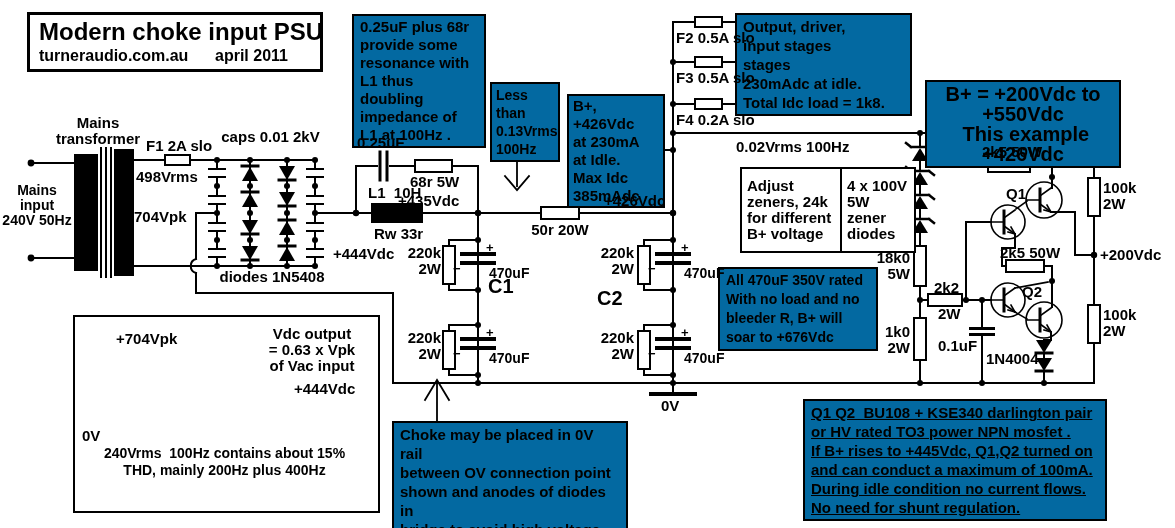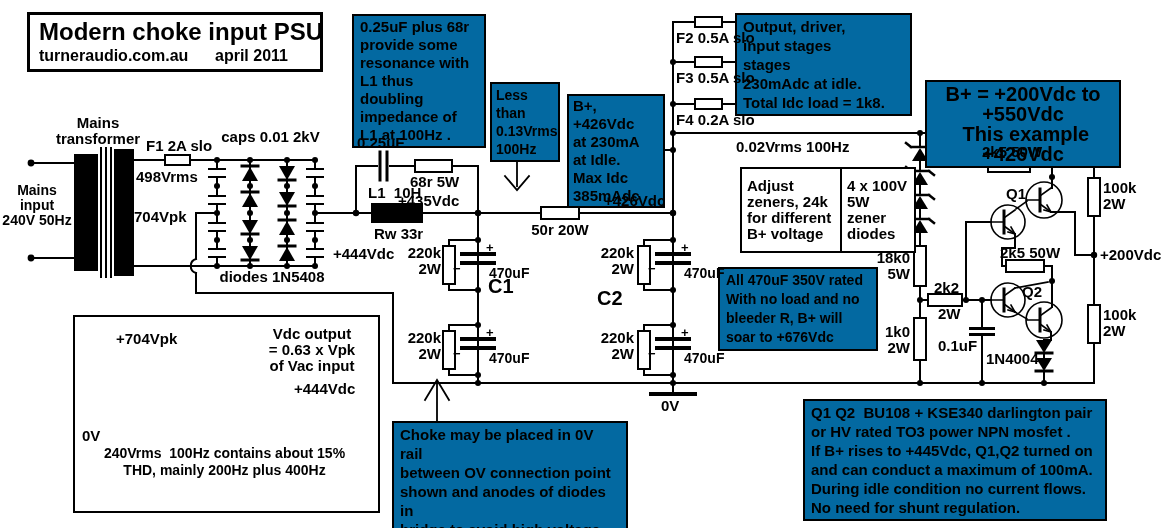--- a/index.html
+++ b/index.html
@@ -314,21 +314,21 @@
   </div>
   <div class="note" style="left:718px;top:267px;width:144px;font-size:14px;">All 470uF 350V rated
 With no load and no
 bleeder R, B+ will
 soar to +676Vdc</div>
   <div class="note" style="left:392px;top:421px;width:220px;">Choke may be placed in 0V rail
 between OV connection point
 shown and anodes of diodes in
 bridge to avoid high voltage
 stress on insulation.</div>
-  <div class="note" style="left:803px;top:399px;width:288px;">Q1 Q2  BU108 + KSE340 darlington pair
+  <div class="note" style="left:803px;top:399px;width:288px;text-decoration:underline;">Q1 Q2  BU108 + KSE340 darlington pair
 or HV rated TO3 power NPN mosfet .
 If B+ rises to +445Vdc, Q1,Q2 turned on
 and can conduct a maximum of 100mA.
 During idle condition no current flows.
 No need for shunt regulation.</div>
 
   <div class="lbl c s14" style="left:1px;top:183px;width:72px;">Mains
 input
 240V 50Hz</div>
   <div class="lbl c" style="left:53px;top:115px;width:90px;">Mains

